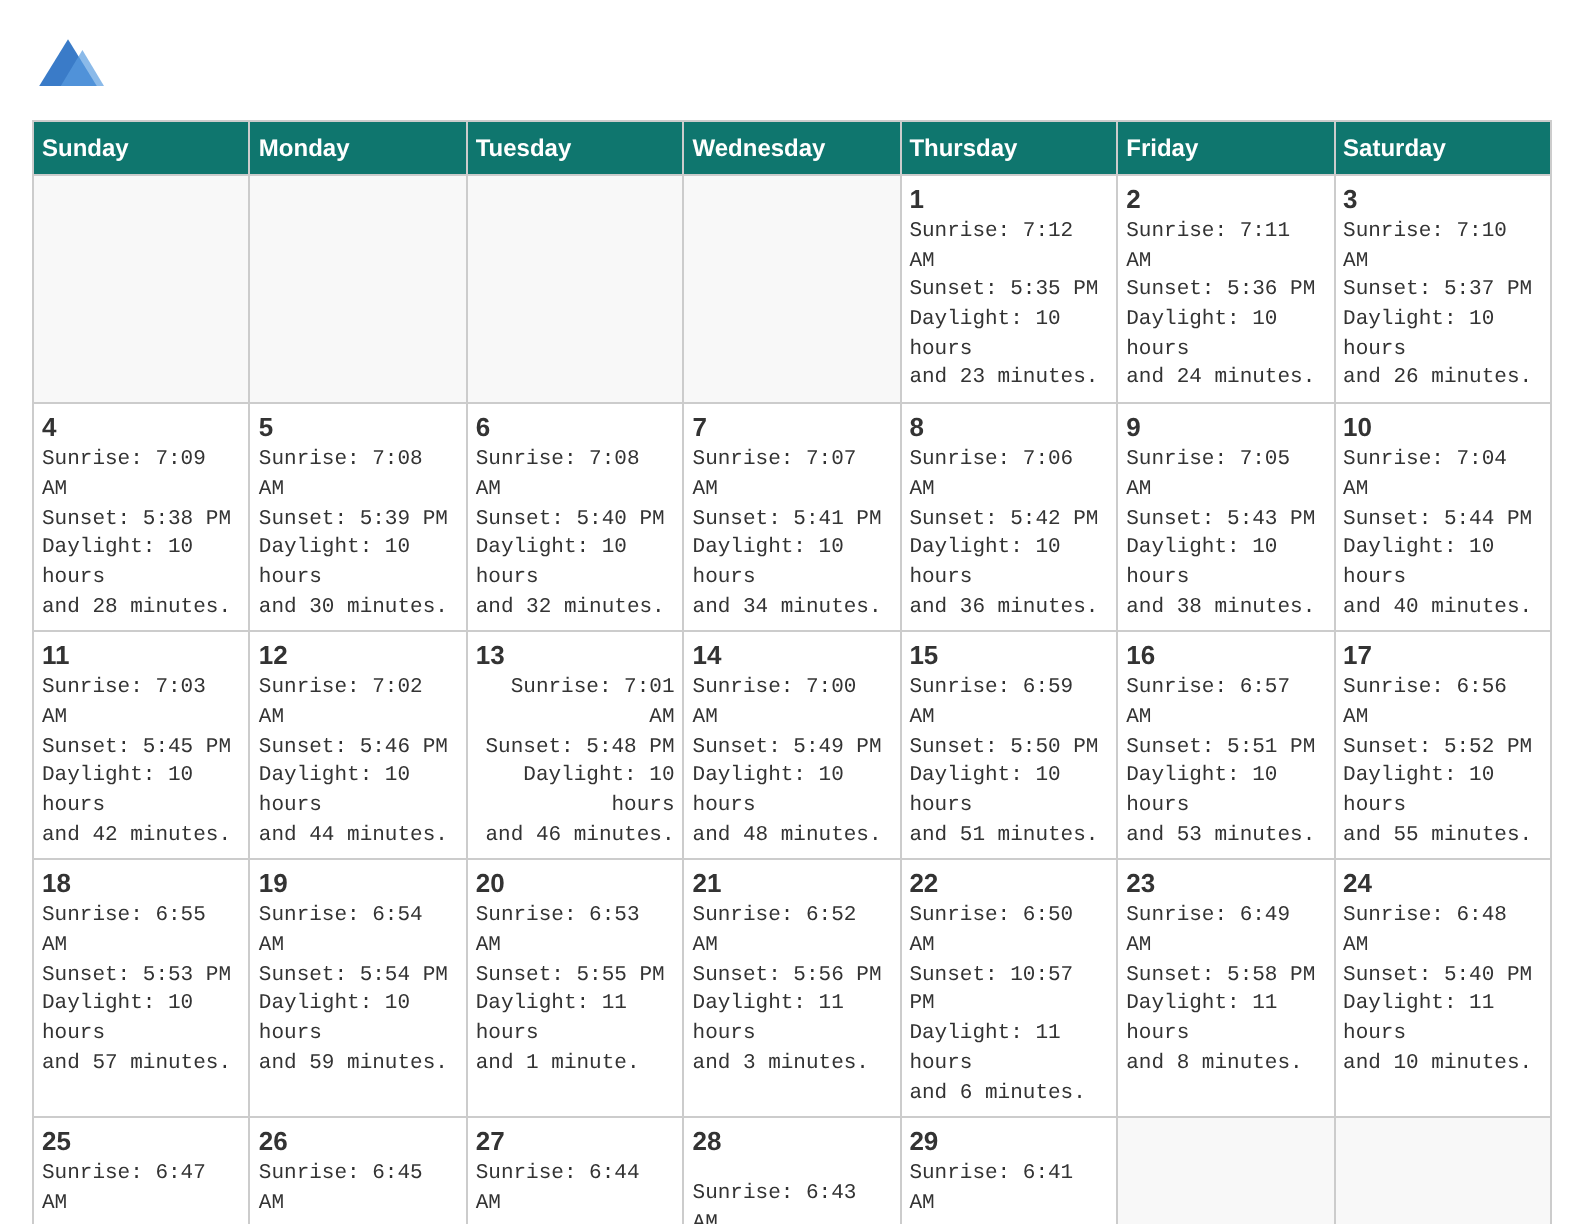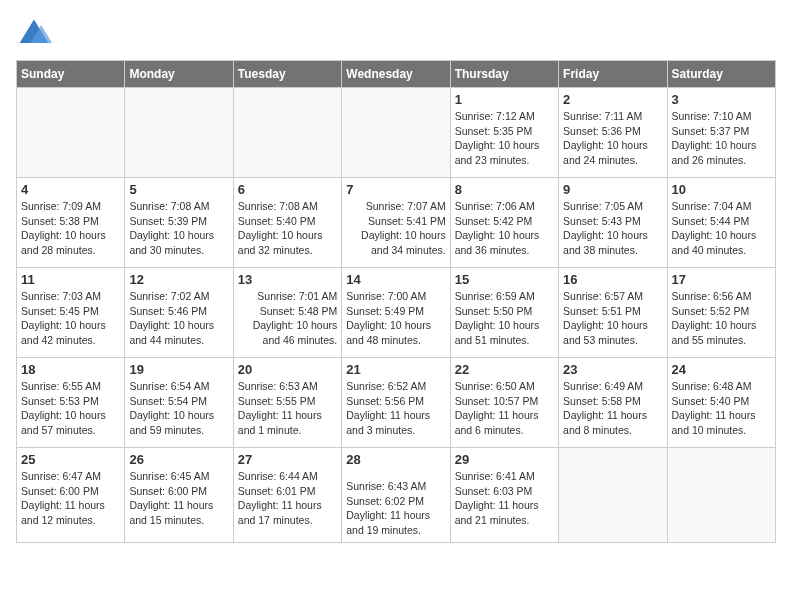--- a/index.html
+++ b/index.html
@@ -45,21 +45,21 @@
     .location {
       font-size: 14px;
       color: #555;
     }
     .calendar {
       width: 100%;
       border-collapse: collapse;
       font-size: 11px;
     }
     .calendar th {
-      background-color: #737373;
+      background-color: #0f766e;
       color: white;
       padding: 6px 4px;
       text-align: left;
       font-weight: bold;
       font-size: 12px;
       border: 1px solid #ccc;
     }
     .calendar td {
       border: 1px solid #ccc;
       vertical-align: top;
@@ -75,20 +75,21 @@
       font-weight: bold;
       font-size: 13px;
       color: #333;
       display: block;
       margin-bottom: 2px;
     }
     .day-info {
       color: #333;
       font-size: 10.5px;
       line-height: 1.4;
+      font-family: Liberation Mono, monospace;
     }
   </style>
 </head>
 <body>
 
 <div class="header">
   <div class="logo">
     <svg class="logo-icon" viewBox="0 0 40 40">
       <polygon points="20,4 36,30 4,30" fill="#3a7bc8"></polygon>
       <polygon points="28,10 40,30 16,30" fill="#5a9de0" opacity="0.7"></polygon>
@@ -163,21 +164,21 @@
         </td>
         <td>
           <span class="day-number">6</span>
           <div class="day-info" style="white-space: pre-line;">Sunrise: 7:08 AM
 Sunset: 5:40 PM
 Daylight: 10 hours
 and 32 minutes.</div>
         </td>
         <td>
           <span class="day-number">7</span>
-          <div class="day-info" style="white-space: pre-line; text-align: right;">Sunrise: 7:07 AM
+          <div class="day-info" style="white-space: pre-line;">Sunrise: 7:07 AM
 Sunset: 5:41 PM
 Daylight: 10 hours
 and 34 minutes.</div>
         </td>
         <td>
           <span class="day-number">8</span>
           <div class="day-info" style="white-space: pre-line;">Sunrise: 7:06 AM
 Sunset: 5:42 PM
 Daylight: 10 hours
 and 36 minutes.</div>

